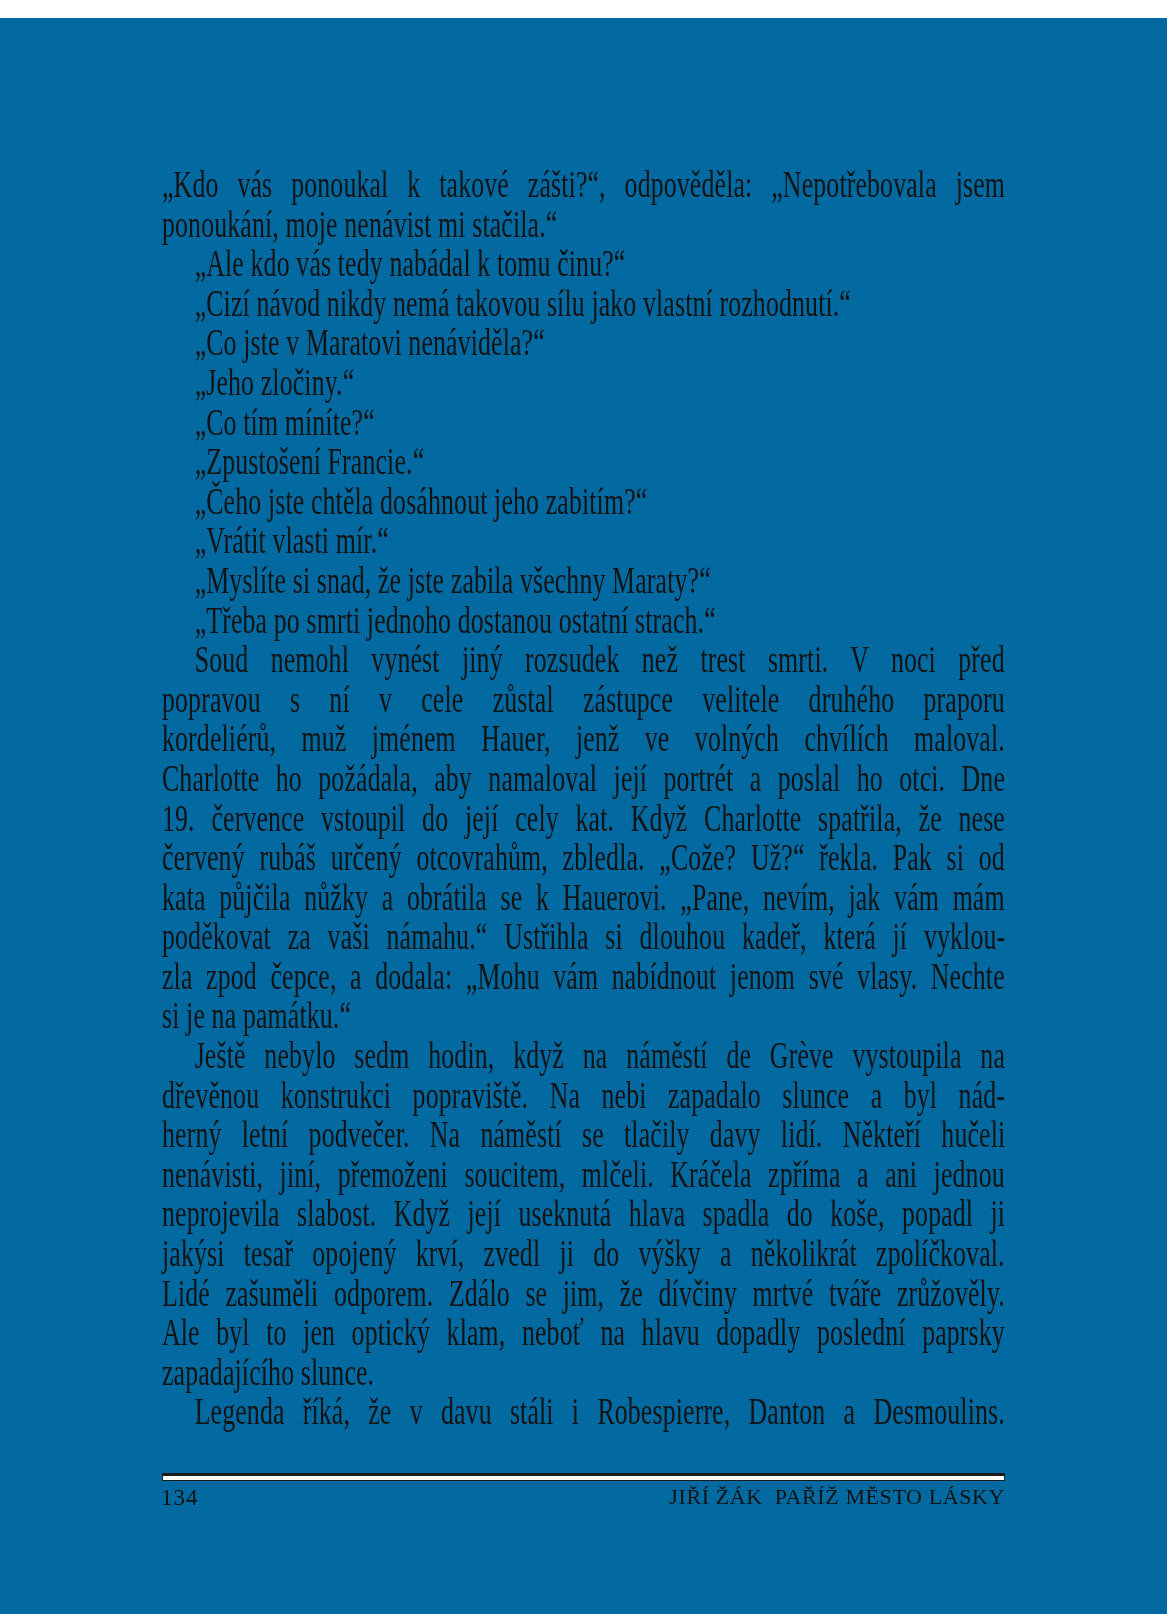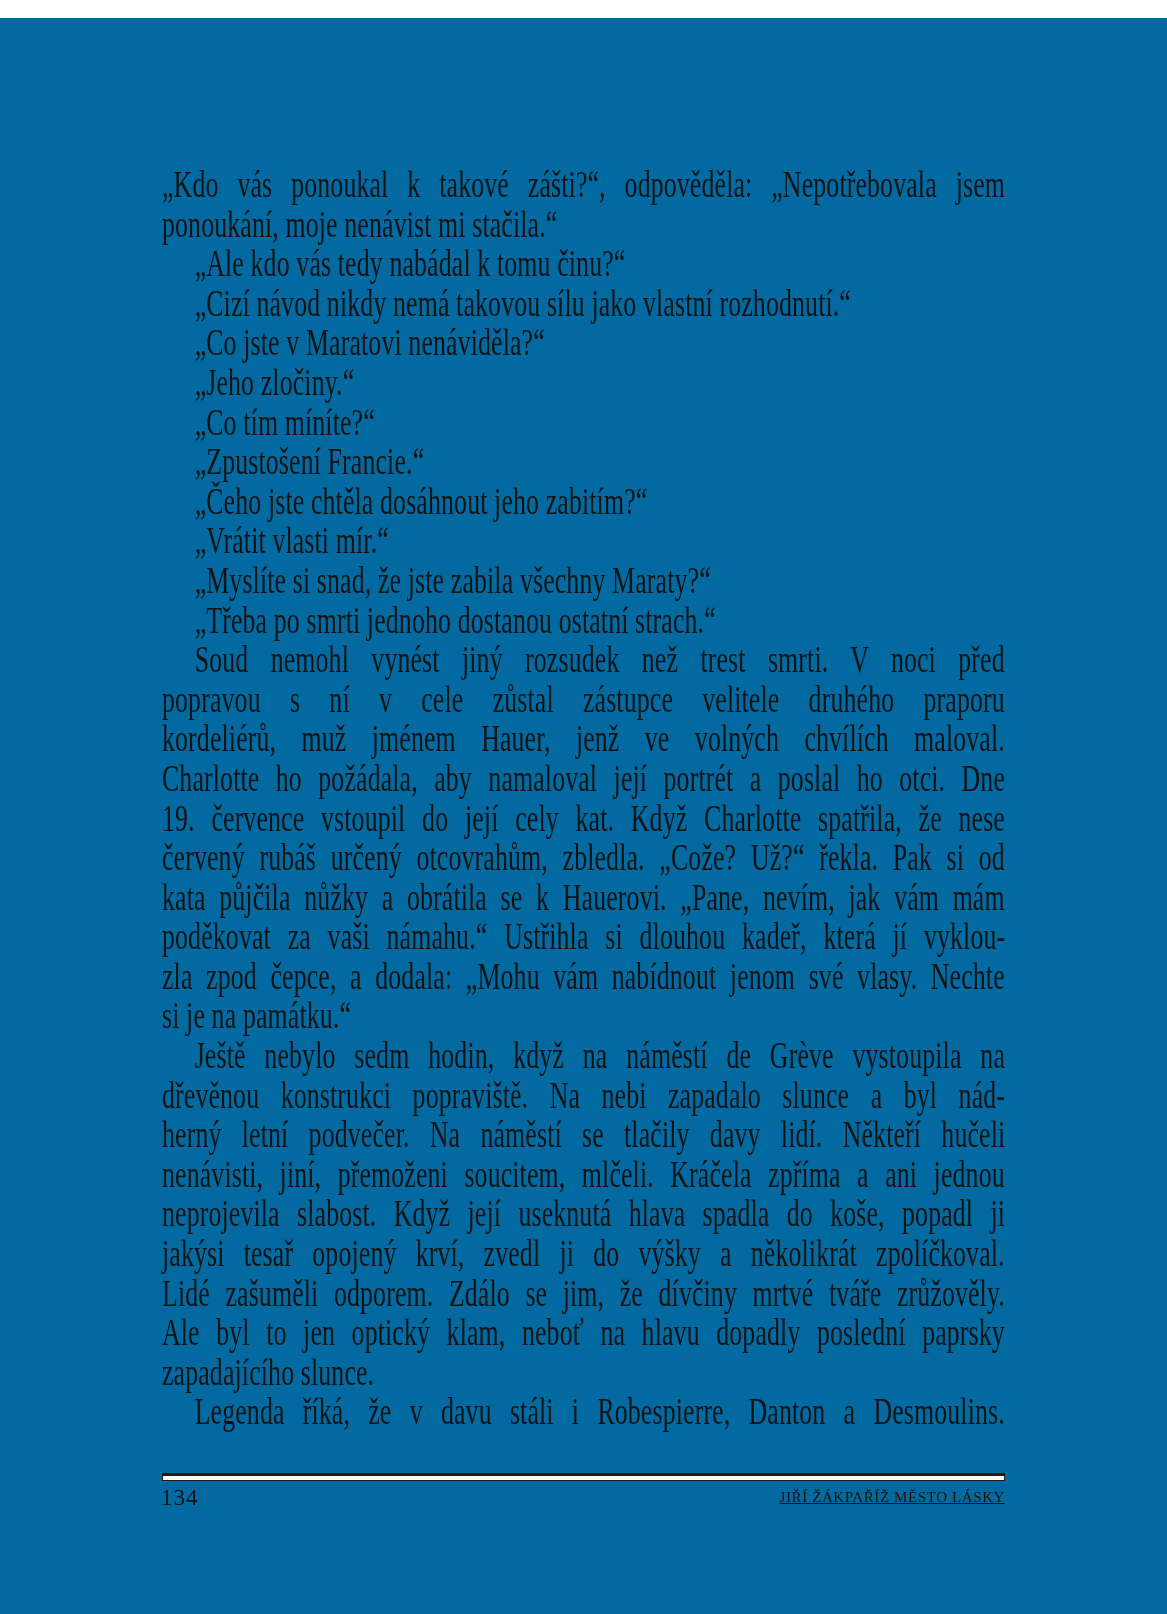--- a/index.html
+++ b/index.html
@@ -54,27 +54,26 @@
     left: 161px;
     top: 1462px;
     font-size: 23px;
     line-height: 36px;
     letter-spacing: 1px;
   }
   .running-footer {
     position: absolute;
     right: 162px;
     top: 1469px;
-    font-size: 15px;
+    font-size: 22px;
     line-height: 20px;
     letter-spacing: 0.6px;
     display: flex;
-    gap: 0;
+    gap: 12px;
     white-space: nowrap;
-    text-decoration: underline;
   }
 </style>
 </head>
 <body>
 
 <div class="page">
 
   <div class="textblock">
       <div class="line" style="word-spacing: 18.0882px;">„Kdo vás ponoukal k takové zášti?“, odpověděla: „Nepotřebovala jsem</div>
       <div class="line">ponoukání, moje nenávist mi stačila.“</div>

